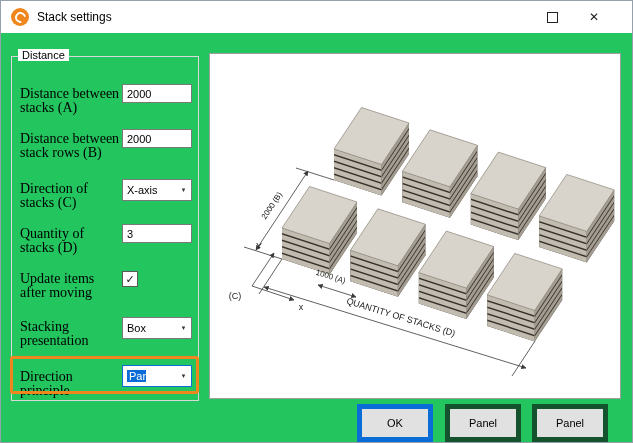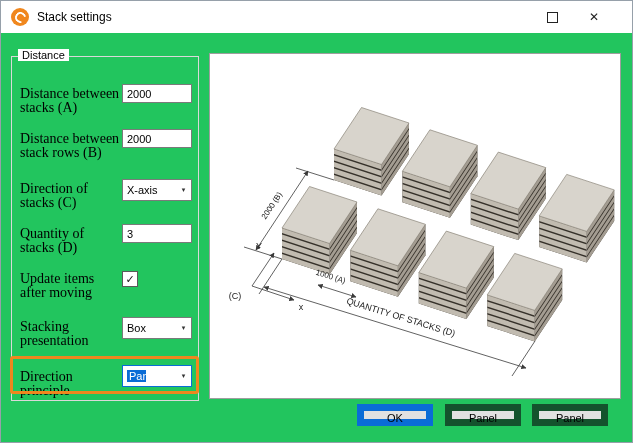--- a/index.html
+++ b/index.html
@@ -26,21 +26,21 @@
   .combo .chev{width:15px;font-size:7px;color:#333;text-align:center;flex:0 0 auto;}
   .combo.focused{border-color:var(--selection-blue,#0078d7);gap:30px;}
   .combo.focused .sel{background:var(--selection-blue,#0078d7);color:#fff;padding:1px 2px;}
   .checkbox{position:absolute;left:102px;top:2px;width:14px;height:14px;border:1px solid #5a5a5a;background:#fff;display:flex;align-items:center;justify-content:center;font-size:11px;line-height:1;color:#111;}
   .annotation{position:absolute;left:-2px;top:299px;width:183px;height:32px;border:3px solid var(--accent-orange,#f0871e);border-radius:3px;pointer-events:none;}
 
   
   .preview{position:absolute;left:208px;top:52px;width:412px;height:346px;border:1px solid #9e9e9e;background:#fff;box-sizing:border-box;}
 
   
-  .btn{position:absolute;top:403px;width:76px;height:22px;background:#e1e1e1;border:7px solid #14532d;font-size:11px;font-family:inherit;color:#000;}
+  .btn{position:absolute;top:403px;width:76px;height:38px;background:#e1e1e1;border:5px solid #14532d;font-size:11px;font-family:inherit;color:#000;}
   .btn.default{border-color:var(--selection-blue,#0078d7);}
   #btn-ok{left:356px;}
   #btn-cancel{left:444px;}
   #btn-help{left:531px;}
 
   svg text{font-family:"Liberation Sans","DejaVu Sans",sans-serif;}
 </style>
 </head>
 <body>
 

